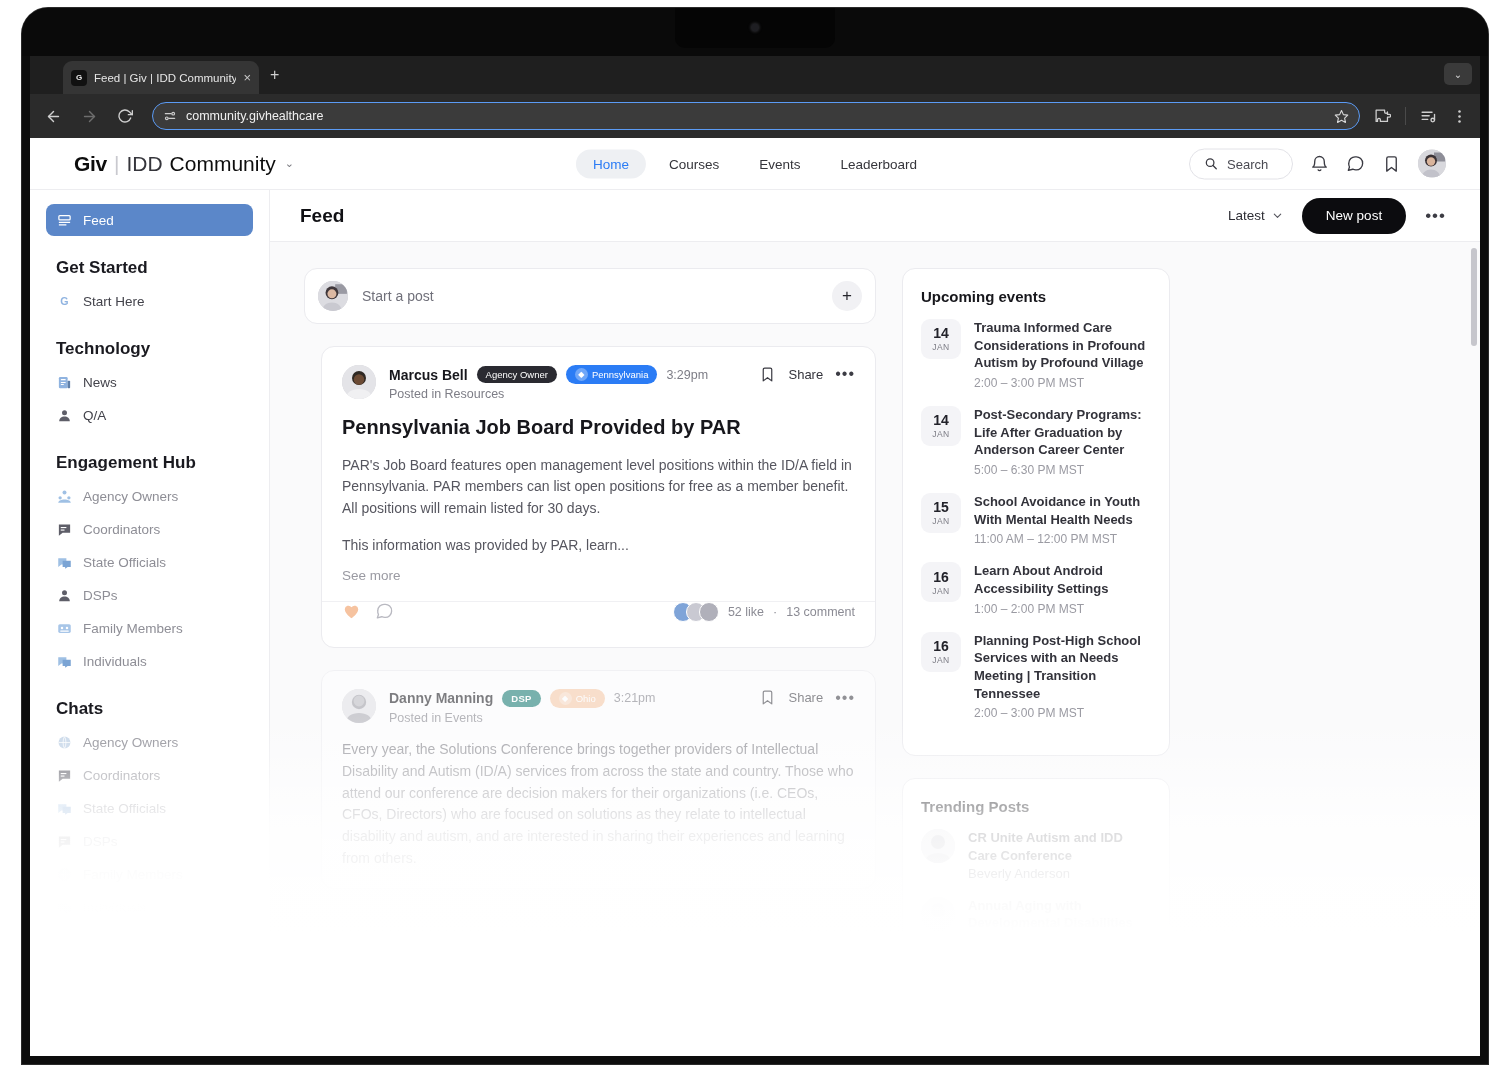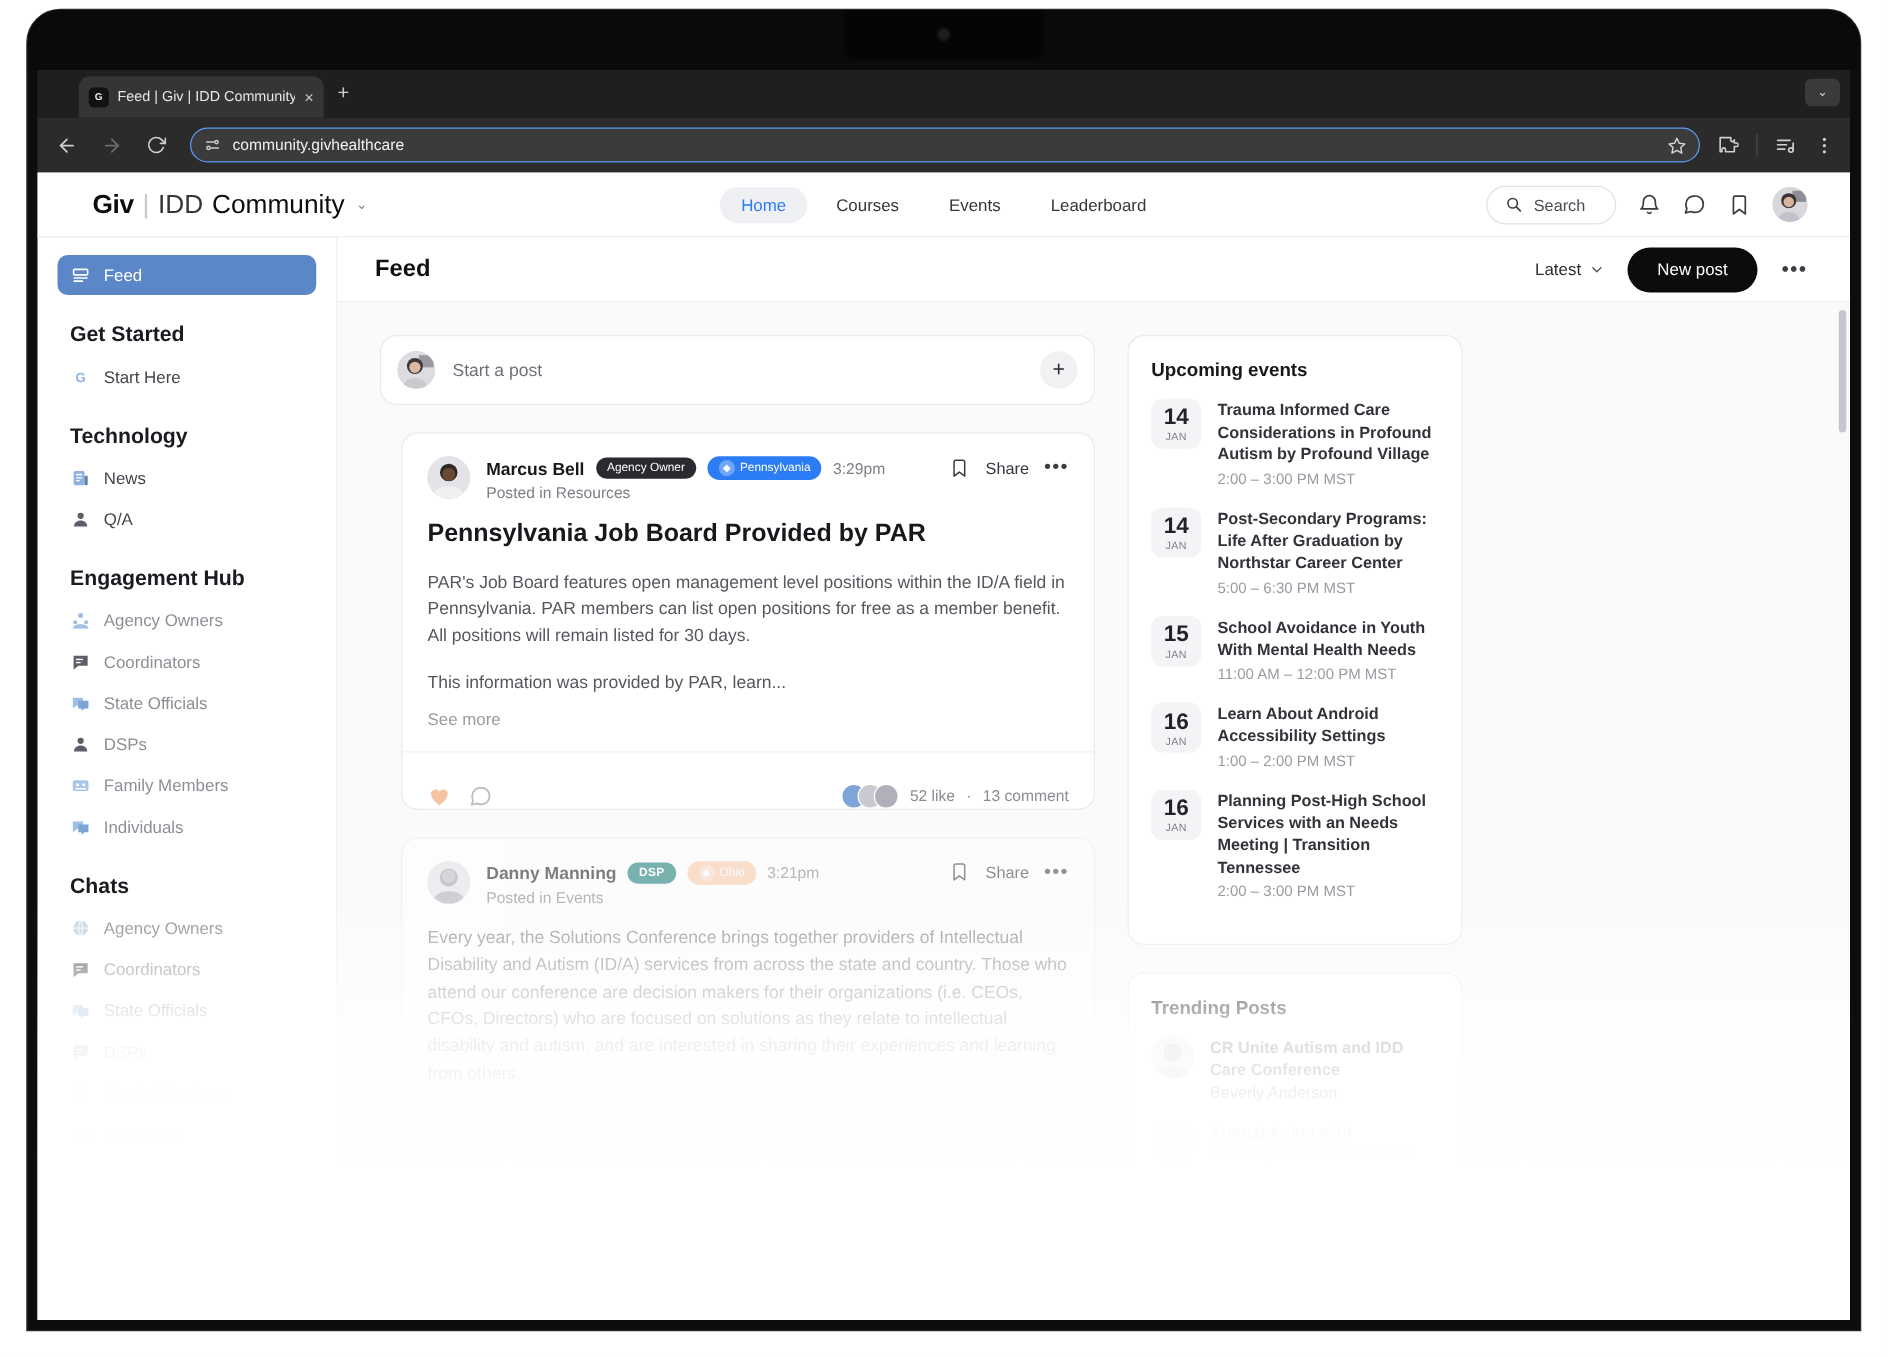--- a/index.html
+++ b/index.html
@@ -268,21 +268,21 @@
   .post-body { padding: 14px 20px 18px 20px; }
   .post-title {
     font-size: 20px; font-weight: bold; color: #17171c;
     margin-bottom: 14px; line-height: 1.28;
   }
   .post-para { font-size: 14px; color: #56565f; line-height: 1.56; }
   .post-para + .post-para { margin-top: 15px; }
   .see-more { font-size: 13.5px; color: #9a9aa2; margin-top: 11px; cursor: pointer; }
   .post-foot {
     border-top: 1px solid #f0f0f3;
-    height: 46px; display: flex; align-items: flex-end;
+    height: 46px; display: flex; align-items: flex-start;
     padding: 0 20px;
   }
   .react-btn { cursor: pointer; display: flex; align-items: center; }
   .foot-right { margin-left: auto; display: flex; align-items: center; gap: 9px; }
   .stack { display: flex; }
   .stack span {
     width: 20px; height: 20px; border-radius: 50%;
     border: 1.5px solid #fff; background: #c8c8d0; display: block;
   }
   .stack span + span { margin-left: -7px; }
@@ -293,21 +293,21 @@
     background: #fff; border: 1px solid #ebebef;
     border-radius: 13px; padding: 19px 18px; margin-bottom: 22px;
   }
   .rail-title { font-size: 15px; font-weight: bold; color: #17171c; margin-bottom: 14px; }
   .ev-row { display: flex; gap: 13px; margin-bottom: 16px; }
   .ev-date {
     width: 40px; height: 40px; flex: none; border-radius: 9px;
     background: #f4f4f7; display: flex; flex-direction: column;
     align-items: center; justify-content: center; line-height: 1;
   }
-  .ev-d { font-size: 18px; font-weight: bold; color: #22222a; }
+  .ev-d { font-size: 14px; font-weight: bold; color: #22222a; }
   .ev-m { font-size: 8.5px; color: #7d7d86; margin-top: 3px; letter-spacing: .4px; }
   .ev-name { font-size: 13px; font-weight: bold; color: #32323a; line-height: 1.36; }
   .ev-time { font-size: 12px; color: #9a9aa2; margin-top: 4px; }
   .tr-row { display: flex; gap: 13px; margin-bottom: 16px; }
   .tr-av {
     width: 34px; height: 34px; border-radius: 50%; flex: none;
     background: #dcdce1; overflow: hidden;
   }
   .tr-name { font-size: 13px; font-weight: bold; color: #45454d; line-height: 1.36; }
   .tr-auth { font-size: 13px; color: #6b6b74; margin-top: 1px; }
@@ -804,21 +804,21 @@
        <div class="ev-name">Trauma Informed Care Considerations in Profound Autism by Profound Village</div>
        <div class="ev-time">2:00 – 3:00 PM MST</div>
      </div>
    </div>
                   <div class="ev-row">
      <div class="ev-date">
        <span class="ev-d">14</span>
        <span class="ev-m">JAN</span>
      </div>
      <div>
-       <div class="ev-name">Post-Secondary Programs: Life After Graduation by Northstar Career Center</div>
+       <div class="ev-name">Post-Secondary Programs: Life After Graduation by Anderson Career Center</div>
        <div class="ev-time">5:00 – 6:30 PM MST</div>
      </div>
    </div>
                   <div class="ev-row">
      <div class="ev-date">
        <span class="ev-d">15</span>
        <span class="ev-m">JAN</span>
      </div>
      <div>
        <div class="ev-name">School Avoidance in Youth With Mental Health Needs</div>

